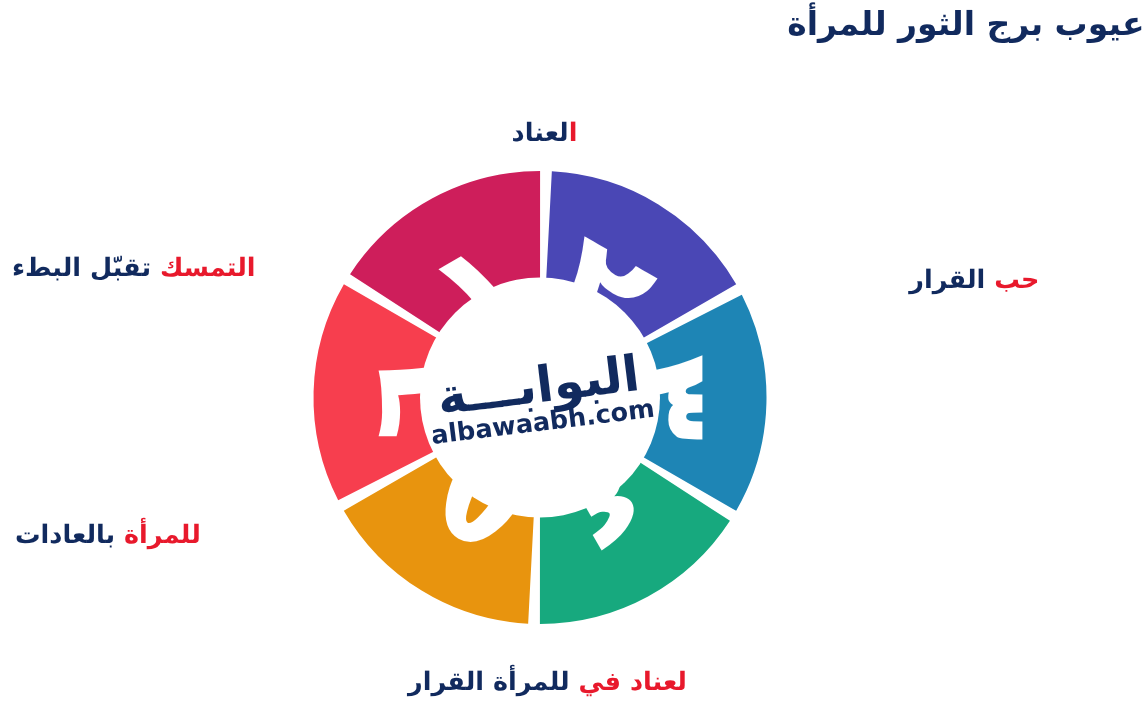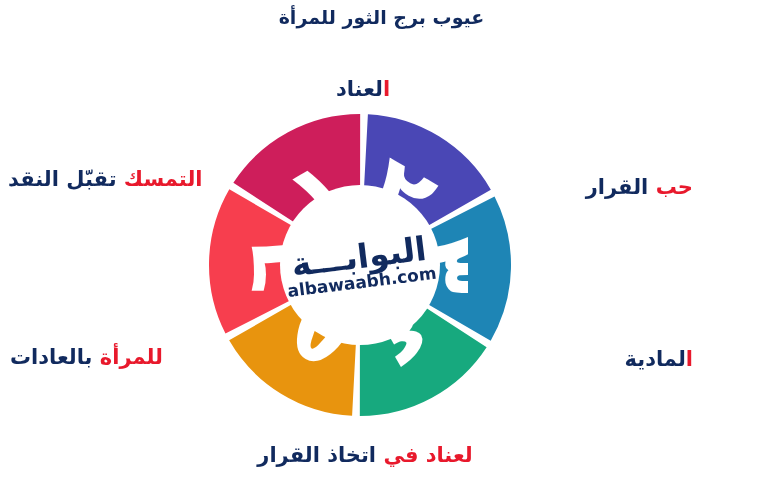--- a/index.html
+++ b/index.html
@@ -9,22 +9,22 @@
     background:#ffffff;
     font-family:"DejaVu Sans","Liberation Sans",sans-serif;
     overflow:hidden;
     position:relative;
   }
   #page{position:relative;width:763px;height:479px;}
 
   
   .title{
     position:absolute;left:0;top:0;width:763px;
-    text-align:center;
-    font-size:19px;
+    text-align:right;
+    font-size:22px;
     font-weight:bold;
     color:#112a5e;
     letter-spacing:0px;
     line-height:34px;
     direction:rtl;
     white-space:nowrap;
   }
 
   
   .wheel-wrap{
@@ -62,21 +62,21 @@
     letter-spacing:0px;
     margin-top:-2px;
     white-space:nowrap;
   }
 
   
   .label{
     position:absolute;
     direction:rtl;
     white-space:nowrap;
-    font-size:21px;
+    font-size:17px;
     font-weight:bold;
     line-height:22px;
     color:#112a5e;
   }
   .label .hl{color:#e8192c;}
   .label.ctr{text-align:center;}
   .label.rt{text-align:right;}
   .label.lt{text-align:left;}
 
   
@@ -137,24 +137,23 @@
   <div class="logo">
     <div class="logo-ar"><span>البوابـــة</span></div>
     <div class="logo-lat">albawaabh.com</div>
   </div>
 
   <div class="label ctr lbl-top"><span class="hl">ا</span><span>لعناد</span></div>
 
   <div class="label rt lbl-right-1"><span class="hl">حب</span>
     <span>القرار</span></div>
 
-  <div class="label rt lbl-right-2"><span class="hl">ا</span><span>لمادية</span></div>
 
   <div class="label ctr lbl-bottom"><span class="hl">لعناد في</span>
-    <span>اتخاذ القرار</span></div>
+    <span>للمرأة القرار</span></div>
 
   <div class="label lt lbl-left-2"><span class="hl">للمرأة</span>
     <span>بالعادات</span></div>
 
   <div class="label lt lbl-left-1"><span class="hl">التمسك</span>
-    <span>تقبّل النقد</span></div>
+    <span>تقبّل البطء</span></div>
 
 </div>
 
 </body></html>

